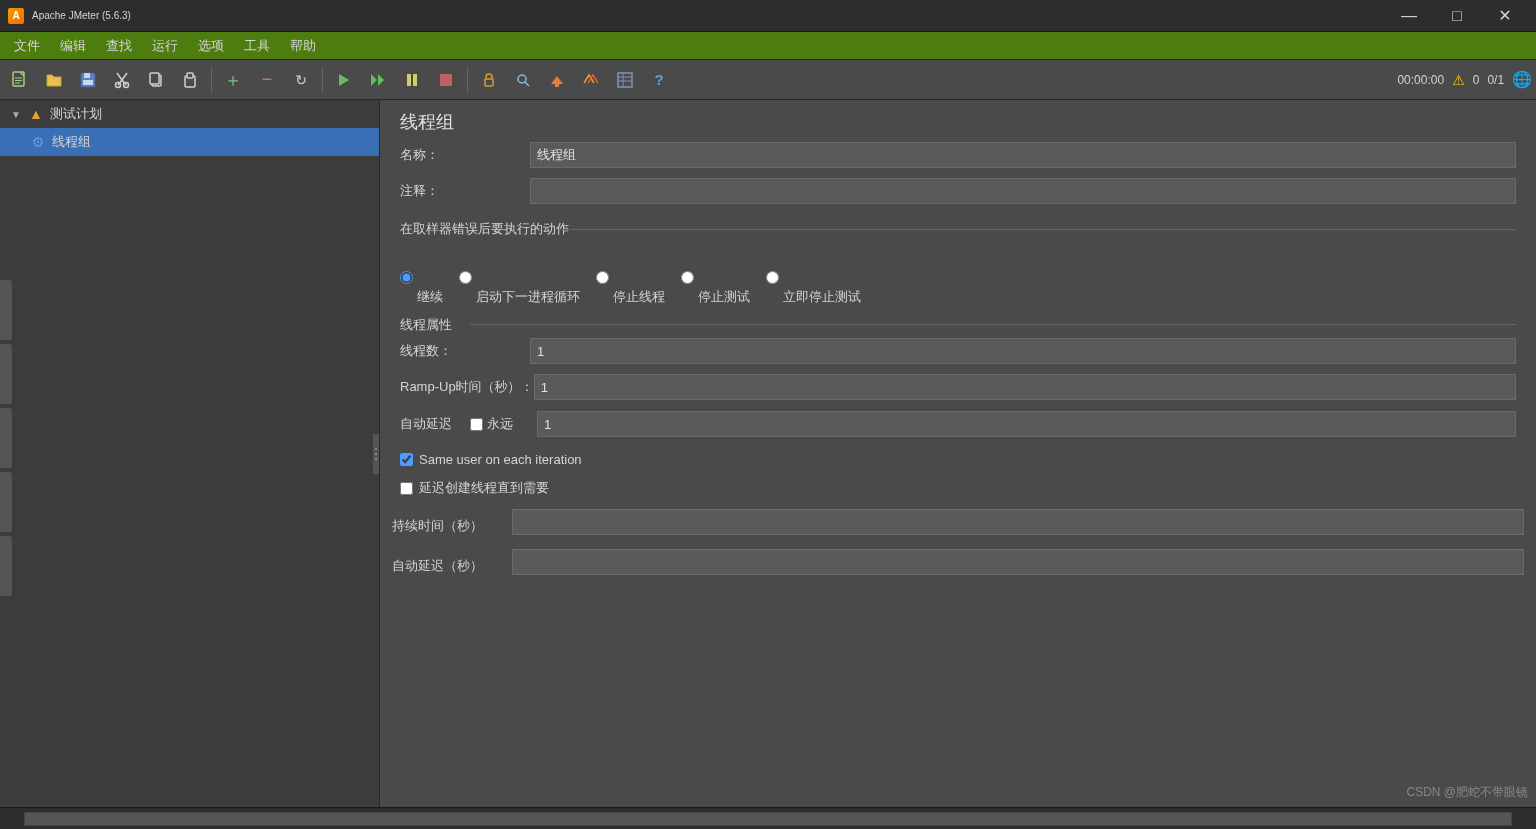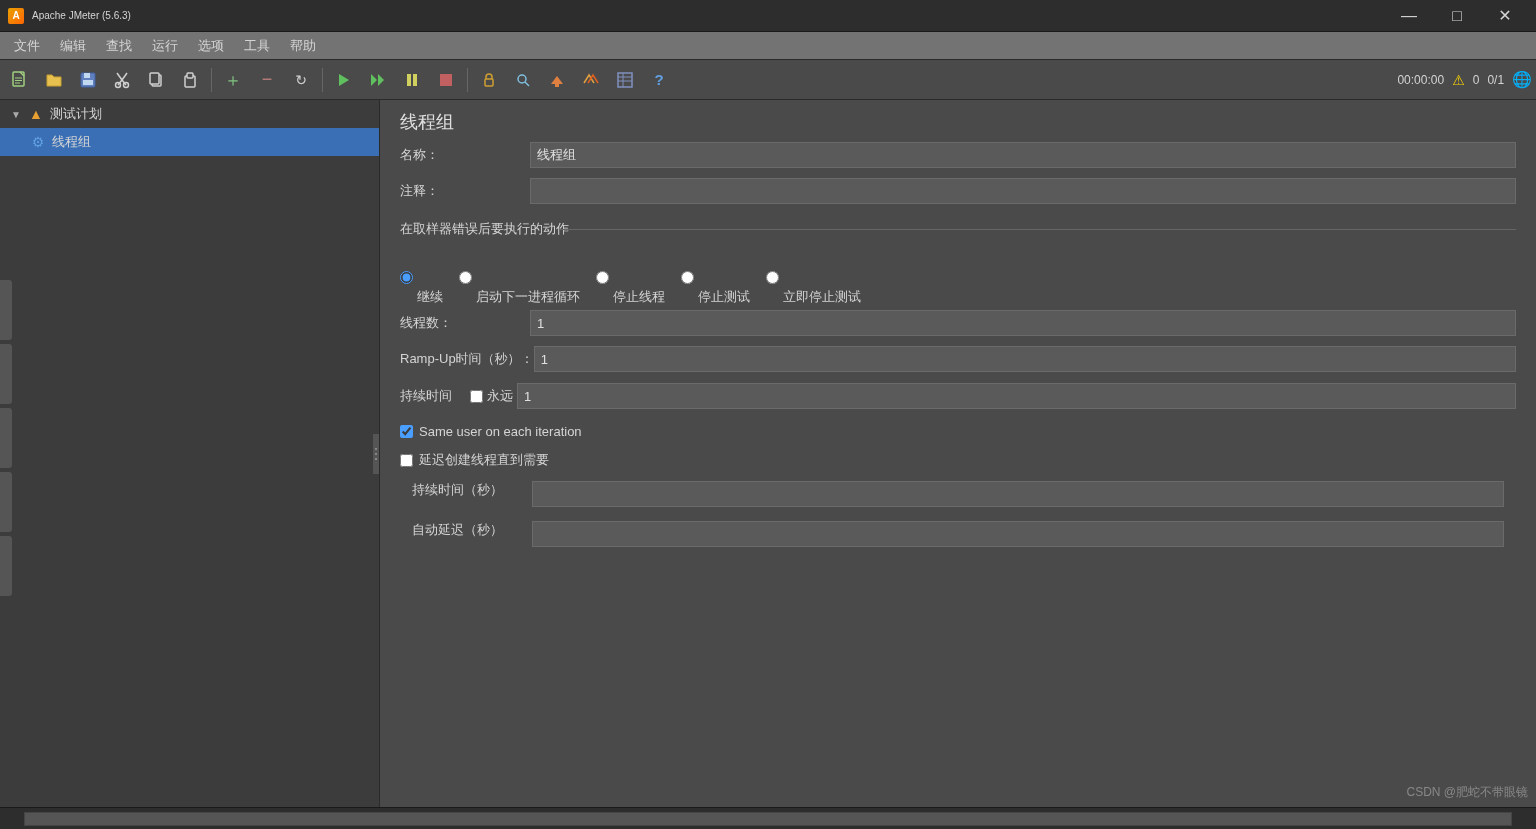--- a/index.html
+++ b/index.html
@@ -59,21 +59,21 @@
       color: #d4d4d4;
       cursor: pointer;
       display: flex;
       align-items: center;
       justify-content: center;
       font-size: 16px;
     }
 
     
     .menu-bar {
-      background: #737373;
+      background: #4d7c0f;
       height: 28px;
       display: flex;
       align-items: center;
       padding: 0 4px;
       border-bottom: 1px solid #2a2a2a;
     }
     .menu-item {
       padding: 4px 10px;
       cursor: pointer;
       color: #d4d4d4;
@@ -268,21 +268,21 @@
     }
     .loop-label {
       color: #d4d4d4;
       min-width: 70px;
       font-size: 13px;
     }
     .forever-check {
       display: flex;
       align-items: center;
       gap: 4px;
-      margin-right: 4px;
+      margin-right: 24px;
     }
     .forever-check input[type="checkbox"] {
       accent-color: #4a9eff;
       cursor: pointer;
     }
     .forever-label {
       color: #d4d4d4;
       font-size: 13px;
     }
     .loop-input {
@@ -309,22 +309,22 @@
       cursor: pointer;
     }
     .checkbox-label {
       color: #d4d4d4;
       font-size: 13px;
       cursor: pointer;
     }
 
     .duration-row {
       display: flex;
-      align-items: flex-start;
-      padding: 4px 32px;
+      align-items: flex-end;
+      padding: 4px 12px;
       margin-bottom: 6px;
       min-height: 28px;
     }
     .duration-label {
       color: #d4d4d4;
       font-size: 13px;
       min-width: 120px;
     }
     .duration-input {
       flex: 1;
@@ -611,33 +611,34 @@
       <label class="radio-item">
         <input type="radio" name="error-action" style="">
         <span class="radio-label">停止测试</span>
       </label>
       <label class="radio-item">
         <input type="radio" name="error-action" style="">
         <span class="radio-label">立即停止测试</span>
       </label>
     </div>
 
+    <div class="thread-props-title">线程属性</div>
 
     <div class="main-form-row">
       <label class="main-form-label">线程数：</label>
       <input class="main-form-input" type="text" value="1" style="">
     </div>
 
     <div class="main-form-row">
       <label class="main-form-label">Ramp-Up时间（秒）：</label>
       <input class="main-form-input" type="text" value="1" style="">
     </div>
 
     <div class="loop-row">
-      <span class="loop-label">持续时间</span>
+      <span class="loop-label">自动延迟</span>
       <label class="forever-check">
         <input type="checkbox" style="">
         <span class="forever-label">永远</span>
       </label>
       <input class="loop-input" type="text" value="1" style="">
     </div>
 
     <div class="checkbox-row">
       <input type="checkbox" checked="" style="">
       <label class="checkbox-label">Same user on each iteration</label>

